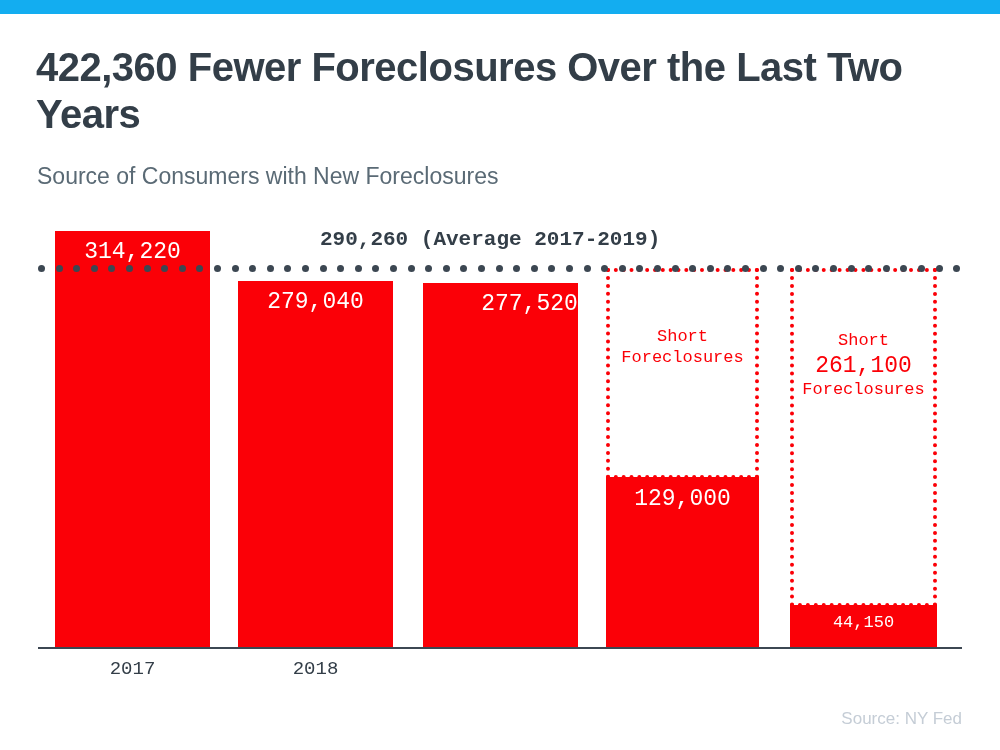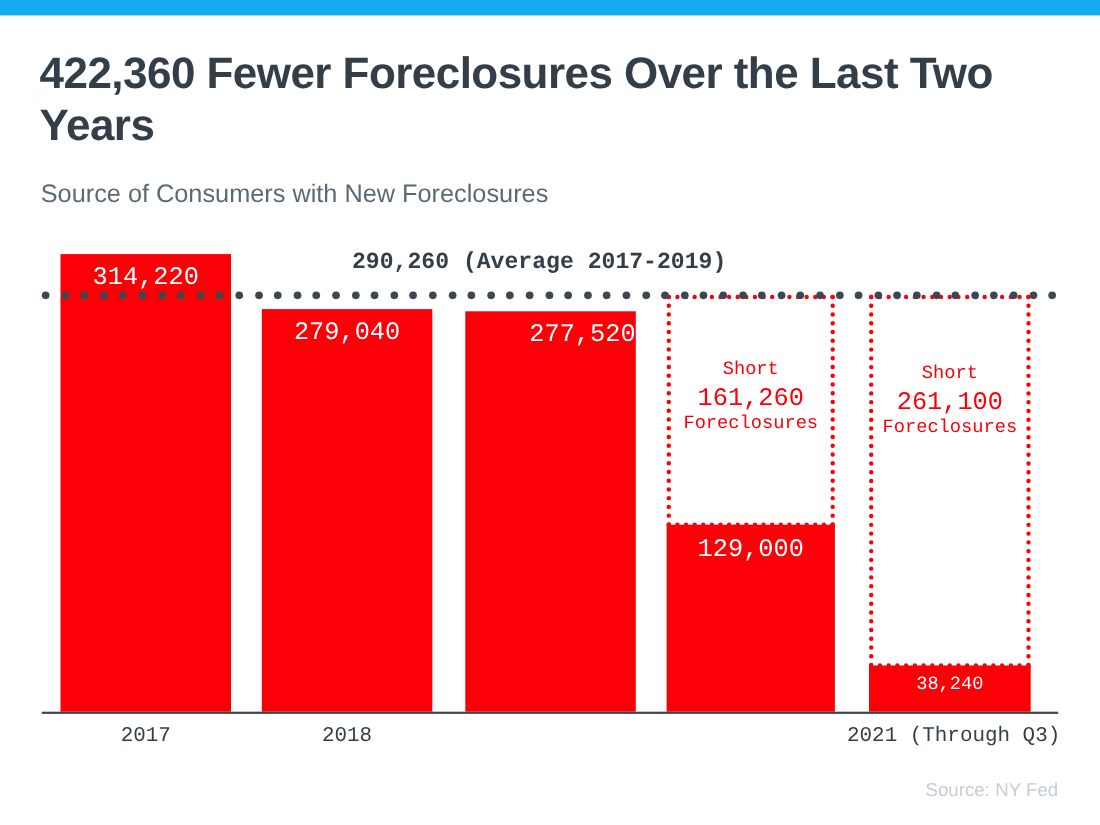--- a/index.html
+++ b/index.html
@@ -166,26 +166,25 @@
   <div class="bar" style="left:238px; top:281px; width:155px; height:366px;"></div>
   <div class="bar-value" style="left:238px; top:289px; width:155px;">279,040</div>
 
   <div class="bar" style="left:423px; top:283px; width:155px; height:364px;"></div>
   <div class="bar-value" style="left:423px; top:291px; width:155px;margin-left:29px;">277,520</div>
 
   <div class="bar" style="left:606px; top:477px; width:153px; height:170px;"></div>
   <div class="bar-value" style="left:606px; top:486px; width:153px;">129,000</div>
 
   <div class="bar" style="left:790px; top:605px; width:147px; height:42px;"></div>
-  <div class="bar-value small" style="left:790px; top:613px; width:147px;">38,240</div>
+  <div class="bar-value small" style="left:790px; top:613px; width:147px;">44,150</div>
 
   <div class="short-box" style="left:606px; top:268px; width:153px; height:211px;"></div>
   <div class="short-label" style="left:606px; top:327px; width:153px;">
     <span class="lab-top">Short</span>
-    <span class="lab-num">161,260</span>
     <span class="lab-bot">Foreclosures</span>
   </div>
 
   <div class="short-box" style="left:790px; top:268px; width:147px; height:339px;"></div>
   <div class="short-label" style="left:787px; top:331px; width:153px;">
     <span class="lab-top">Short</span>
     <span class="lab-num">261,100</span>
     <span class="lab-bot">Foreclosures</span>
   </div>
 
@@ -243,17 +242,16 @@
       <span class="seg" style="left: 880px;"></span>
       <span class="seg" style="left: 897.6px;"></span>
       <span class="seg" style="left: 915.2px;"></span>
     </div>
   <div id="avg-label">290,260 (Average 2017-2019)</div>
 
   <div id="x-axis-line"></div>
 
   <div class="x-tick-label" style="left:55px; width:155px;">2017</div>
   <div class="x-tick-label" style="left:238px; width:155px;">2018</div>
-  <div class="x-tick-label" style="left:770px; width:190px;">2021 (Through Q3)</div>
 
 </div>
 
 <div id="source">Source: NY Fed</div>
 
 </body></html>

